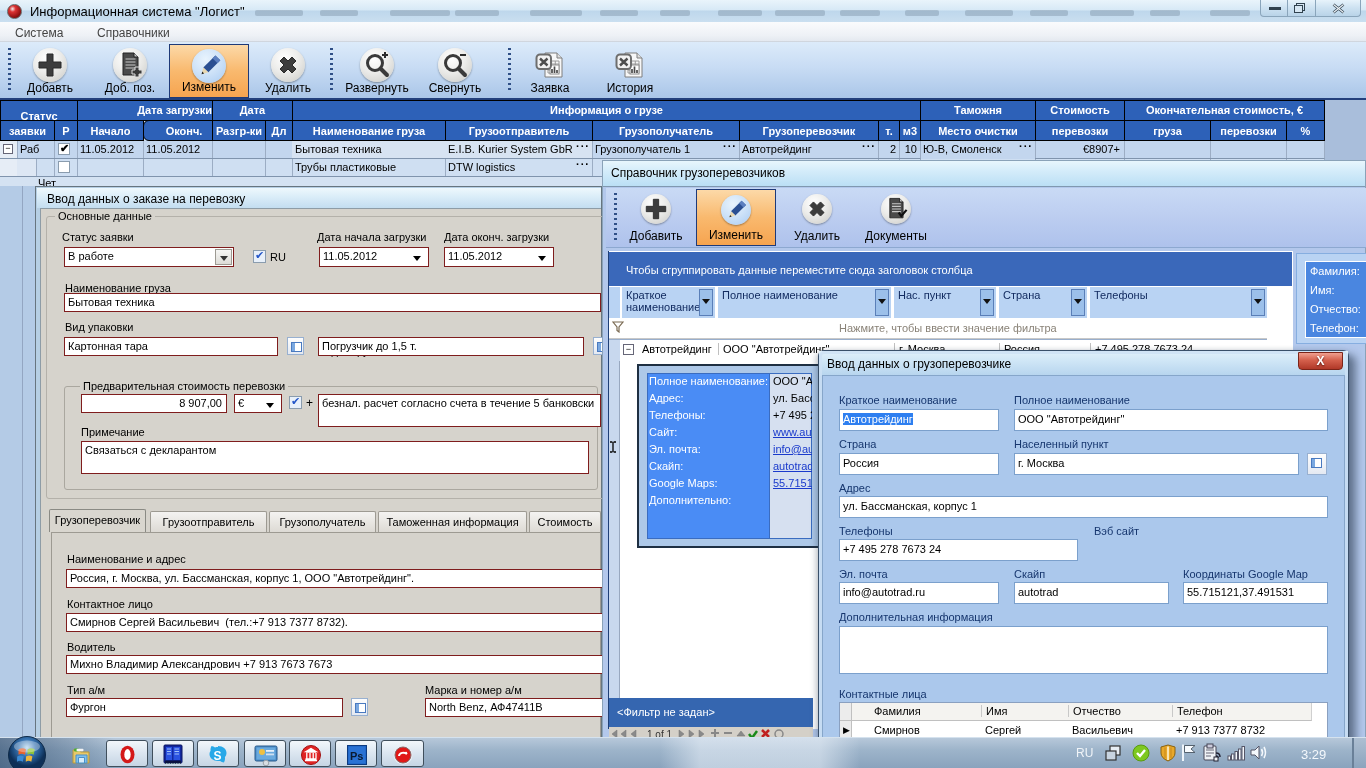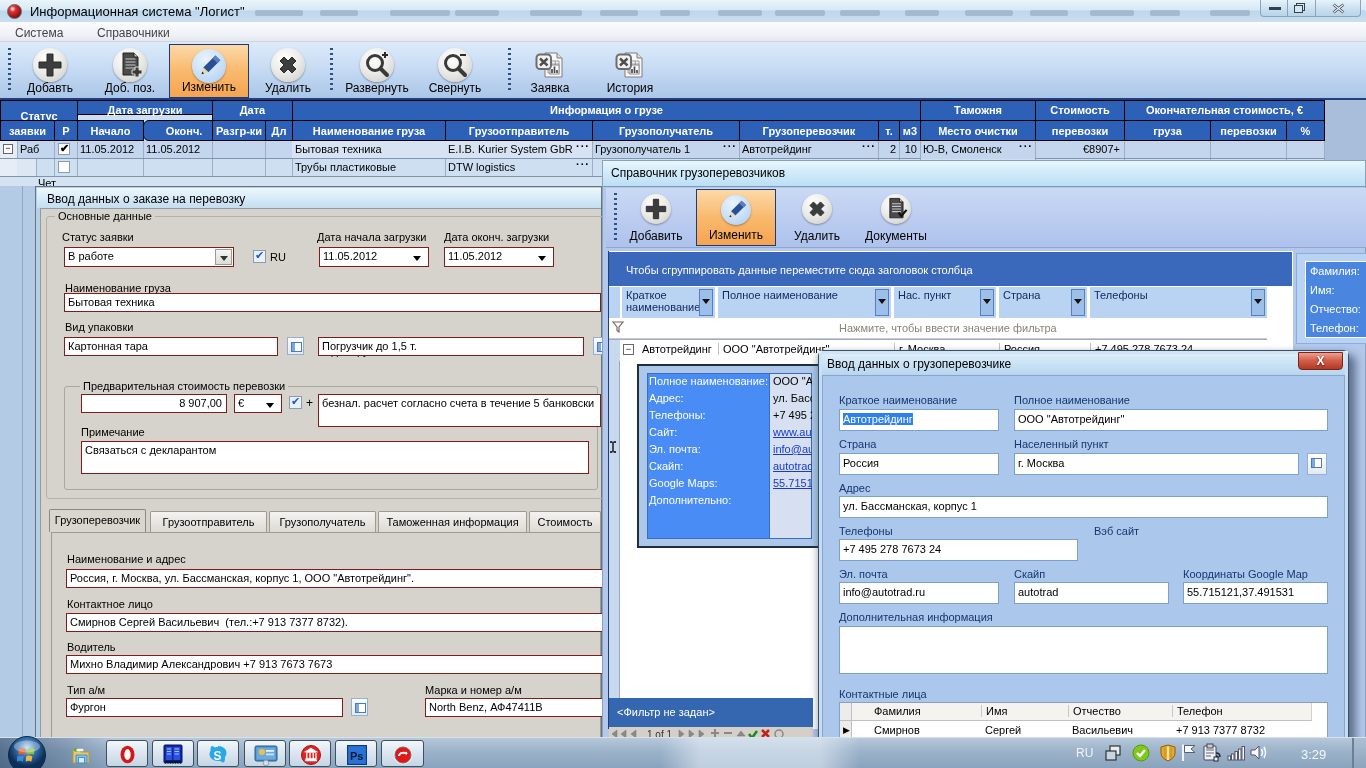--- a/index.html
+++ b/index.html
@@ -213,21 +213,21 @@
           <rect x="3.5" y="6.5" width="14.5" height="14.5" rx="3.5" fill="#f2f2f2" stroke="#6e6e6e" stroke-width="2"></rect>
           <path d="M7 10.5 l7.5 7 M14.5 10.5 l-7.5 7" stroke="#4e4e4e" stroke-width="2.4"></path>
         </svg>
       </div>
       <div class="cap">История</div>
     </div>
 </div>
 <div class="abs" id="grid">
 
   <div class="gh" style="left:0;top:0;width:78px;height:21px;padding-top:9px;">Статус</div>
-  <div class="gh" style="left:77px;top:0;width:136px;height:15px;padding-top:3px;">Дата загрузки</div>
+  <div class="gh" style="left:77px;top:0;width:136px;height:21px;padding-top:3px;text-align:right;">Дата загрузки</div>
   <div class="gh" style="left:212px;top:0;width:81px;height:21px;padding-top:3px;">Дата</div>
   <div class="gh" style="left:292px;top:0;width:629px;height:21px;padding-top:3px;">Информация о грузе</div>
   <div class="gh" style="left:920px;top:0;width:116px;height:21px;padding-top:3px;">Таможня</div>
   <div class="gh" style="left:1035px;top:0;width:90px;height:21px;padding-top:3px;">Стоимость</div>
   <div class="gh" style="left:1124px;top:0;width:201px;height:21px;padding-top:3px;">Окончательная стоимость, €</div>
 
   <div class="gh" style="left:0;top:20px;width:55px;height:21px;padding-top:4px;">заявки</div>
   <div class="gh" style="left:54px;top:20px;width:24px;height:21px;padding-top:4px;">Р</div>
   <div class="gh" style="left:77px;top:20px;width:67px;height:21px;padding-top:4px;">Начало</div>
   <div class="gh" style="left:143px;top:20px;width:82px;height:21px;padding-top:4px;border-radius:6px;">Оконч.</div>

